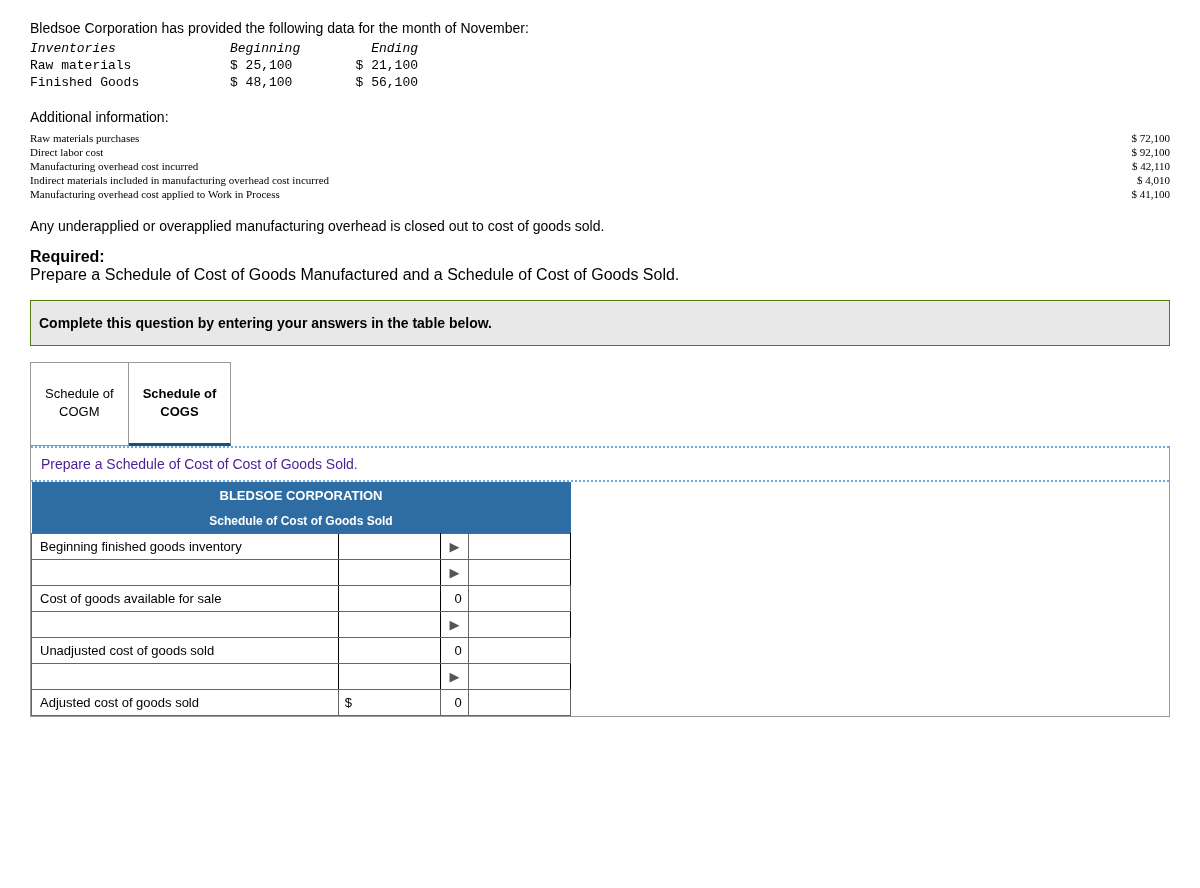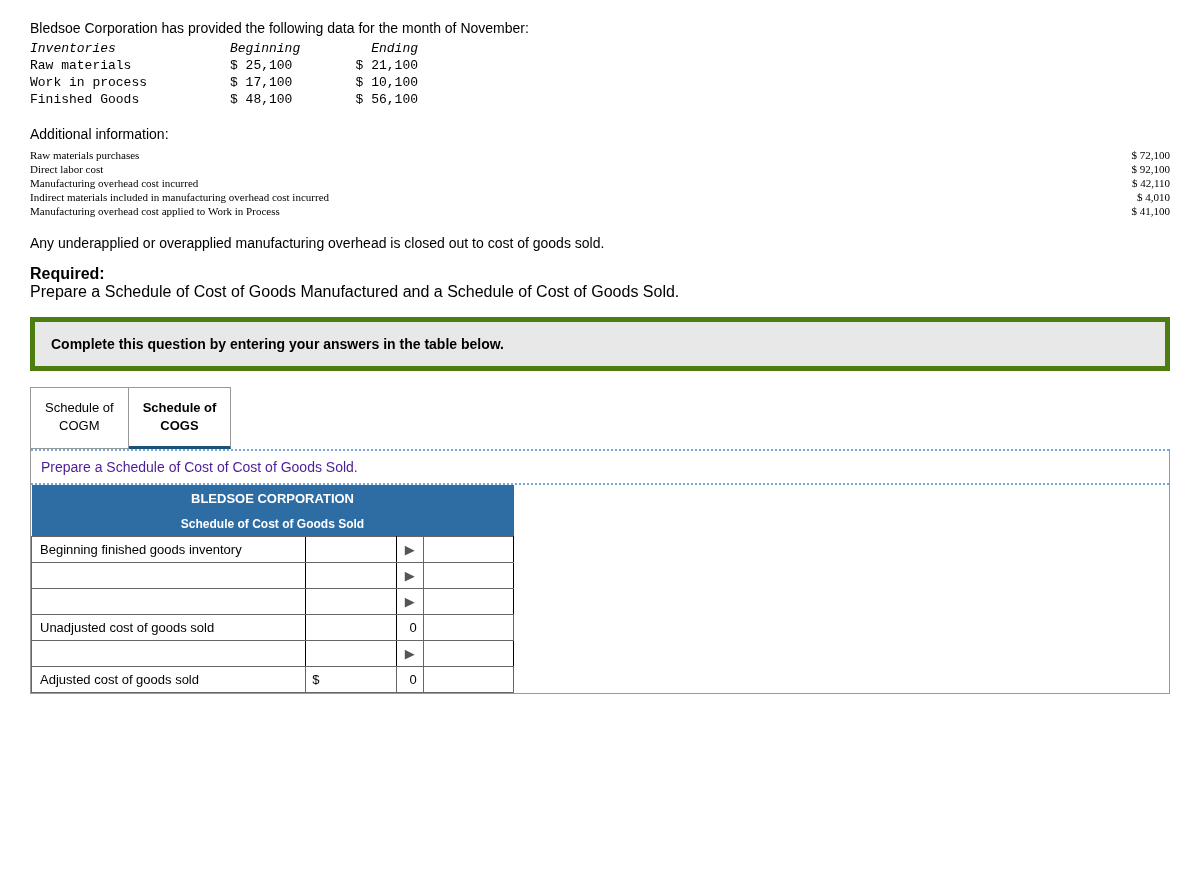--- a/index.html
+++ b/index.html
@@ -51,33 +51,33 @@
       margin-bottom: 14px;
       margin-top: 17px;
     }
     .required-section {
       margin-bottom: 16px;
       font-size: 16px;
     }
     .required-label { font-weight: bold; }
     .instruction-box {
       background: #e8e8e8;
-      border: 5px solid #4d7c0f;
-      padding: 14px 16px;
+      border: 1px solid #4d7c0f;
+      padding: 14px 8px;
       margin-bottom: 16px;
       font-size: 14px;
       font-weight: bold;
     }
     .tabs-container {
       display: flex;
       margin-bottom: 0;
     }
     .tab {
       border: 1px solid #999;
-      padding: 11px 14px;
+      padding: 22px 14px;
       font-size: 13px;
       cursor: pointer;
       background: #fff;
       text-align: center;
       min-width: 90px;
     }
     .tab.active {
       background: #fff;
       border-bottom: 2px solid #fff;
       font-weight: bold;
@@ -97,21 +97,21 @@
       border-bottom: 2px dotted #6fa8dc;
       border-top: 2px dotted #6fa8dc;
       color: #4c1d95;
     }
     .schedule-table-wrapper {
       padding: 0;
       width: 540px;
     }
     .schedule-table {
       border-collapse: collapse;
-      width: 483px;
+      width: 540px;
     }
     .schedule-table th {
       background: #2e6da4;
       color: #fff;
       text-align: center;
       padding: 6px 8px;
       font-size: 13px;
       font-weight: bold;
     }
     .schedule-table th.subtitle {
@@ -168,25 +168,20 @@
     <td class="col-label">Inventories</td>
     <td class="col-begin">Beginning</td>
     <td class="col-end">Ending</td>
   </tr>
   <tr>
     <td class="col-label">Raw materials</td>
     <td class="col-begin">$ 25,100</td>
     <td class="col-end">$ 21,100</td>
   </tr>
   <tr>
-    <td class="col-label">Work in process</td>
-    <td class="col-begin">$ 17,100</td>
-    <td class="col-end">$ 10,100</td>
-  </tr>
-  <tr>
     <td class="col-label">Finished Goods</td>
     <td class="col-begin">$ 48,100</td>
     <td class="col-end">$ 56,100</td>
   </tr>
 </tbody>
   </table>
 
 <p class="additional-info">Additional information:</p>
 
 <table class="additional-table">
@@ -260,20 +255,28 @@
           <td class="label-cell"></td>
           <td class="input-cell">
             <input type="text" value="" style="">
           </td>
           <td class="arrow-cell">▶</td>
           <td class="input-cell">
             <input type="text" value="" style="">
           </td>
         </tr>
 
+        <tr>
+          <td class="label-cell">Cost of goods available for sale</td>
+          <td class="input-cell">
+            <input type="text" value="" style="">
+          </td>
+          <td style="border:1px solid #666; padding:4px 6px; text-align:right;">0</td>
+          <td style="border:1px solid #666; width:20px;"></td>
+        </tr>
 
         <tr>
           <td class="label-cell"></td>
           <td class="input-cell">
             <input type="text" value="" style="">
           </td>
           <td class="arrow-cell">▶</td>
           <td class="input-cell">
             <input type="text" value="" style="">
           </td>

